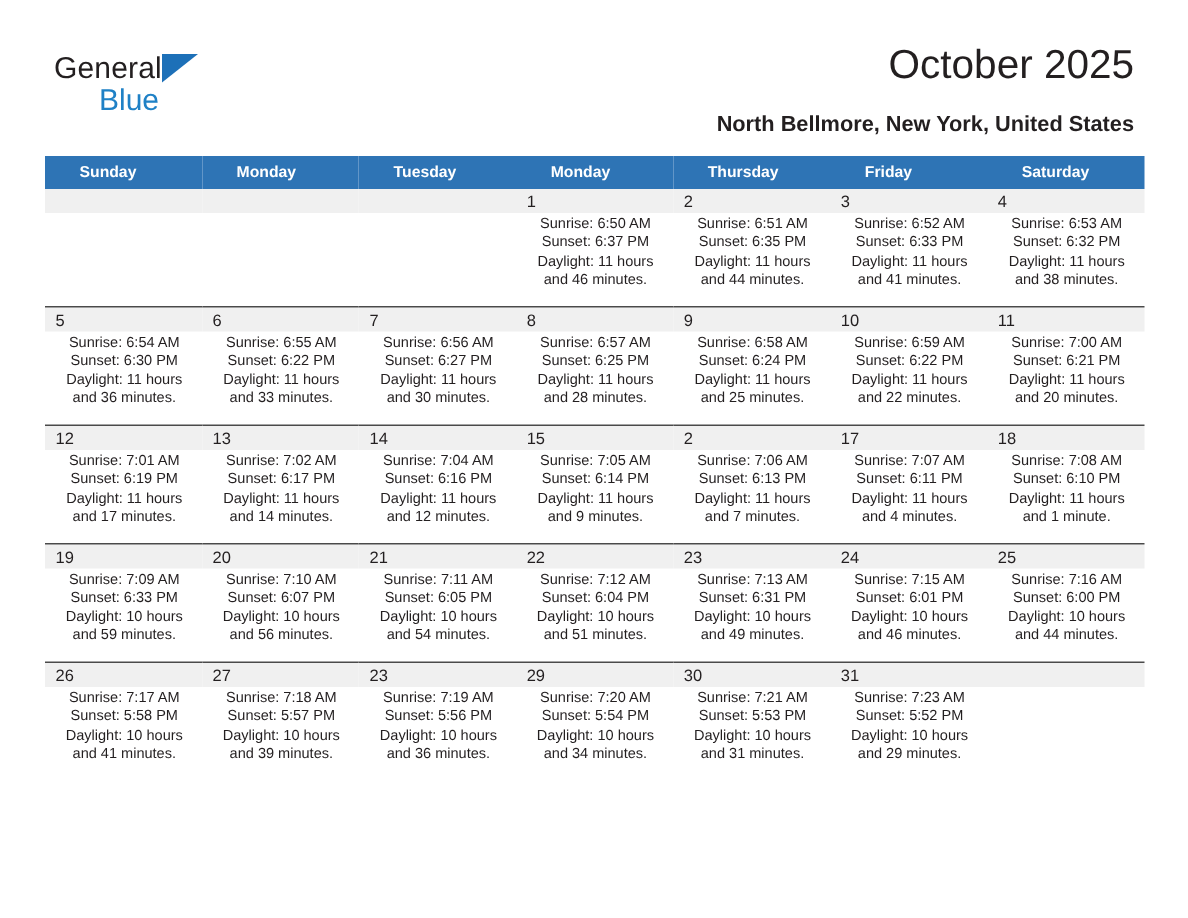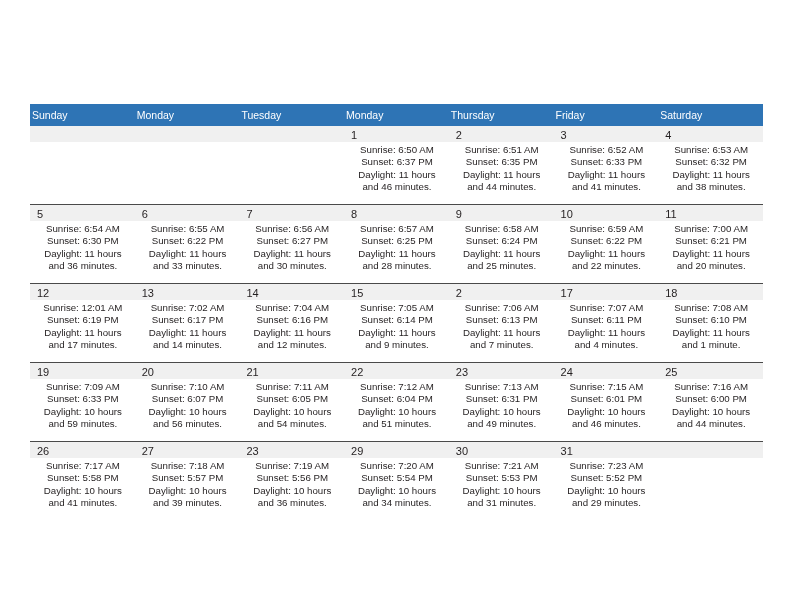--- a/index.html
+++ b/index.html
@@ -87,23 +87,23 @@
     left: 30px;
     top: 104px;
     width: 733px;
     border-collapse: collapse;
     table-layout: fixed;
   }
   .calendar th {
     background: #2e74b5;
     color: #ffffff;
     font-size: 10.5px;
-    font-weight: normal;
+    font-weight: bold;
     text-align: left;
-    padding: 5px 0 5px 2px;
+    padding: 5px 0 5px 23px;
     border: none;
     height: 12px;
     vertical-align: middle;
   }
   .calendar td {
     width: 104.7px;
     vertical-align: top;
     padding: 0;
     border: none;
     border-bottom: 1px solid #4a4a4a;
@@ -142,20 +142,28 @@
   }
   .details .daylight {
     white-space: normal;
   }
 </style>
 </head>
 <body>
 
 <div class="page">
 
+  <div class="header">
+    <div class="brand">
+      <div class="brand-row1"><span>General</span><span class="brand-tri"></span></div>
+      <div class="brand-row2">Blue</div>
+    </div>
+    <div class="title">October 2025</div>
+    <div class="subtitle">North Bellmore, New York, United States</div>
+  </div>
 
   <table class="calendar">
     <thead>
       <tr>
         <th>Sunday</th>
         <th>Monday</th>
         <th>Tuesday</th>
         <th>Monday</th>
         <th>Thursday</th>
         <th>Friday</th>
@@ -290,21 +298,21 @@
                 <div class="daylight">Daylight: 11 hours and 20 minutes.</div>
               </div>
             </div>
           </td>
         </tr>
         <tr class="week">
           <td>
             <div class="daycell">
               <div class="daynum">12</div>
               <div class="details">
-                <div>Sunrise: 12:01 AM</div>
+                <div>Sunrise: 7:01 AM</div>
                 <div>Sunset: 6:19 PM</div>
                 <div class="daylight">Daylight: 11 hours and 17 minutes.</div>
               </div>
             </div>
           </td>
           <td>
             <div class="daycell">
               <div class="daynum">13</div>
               <div class="details">
                 <div>Sunrise: 7:02 AM</div>

